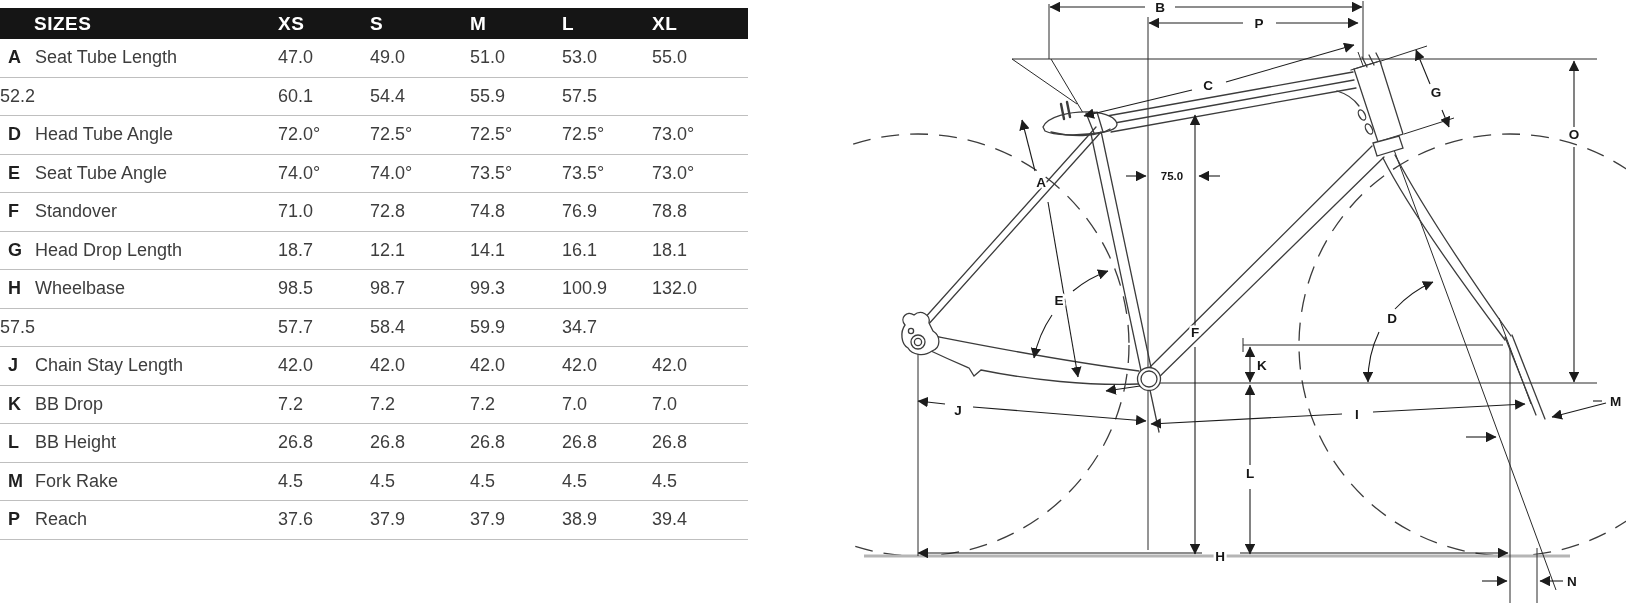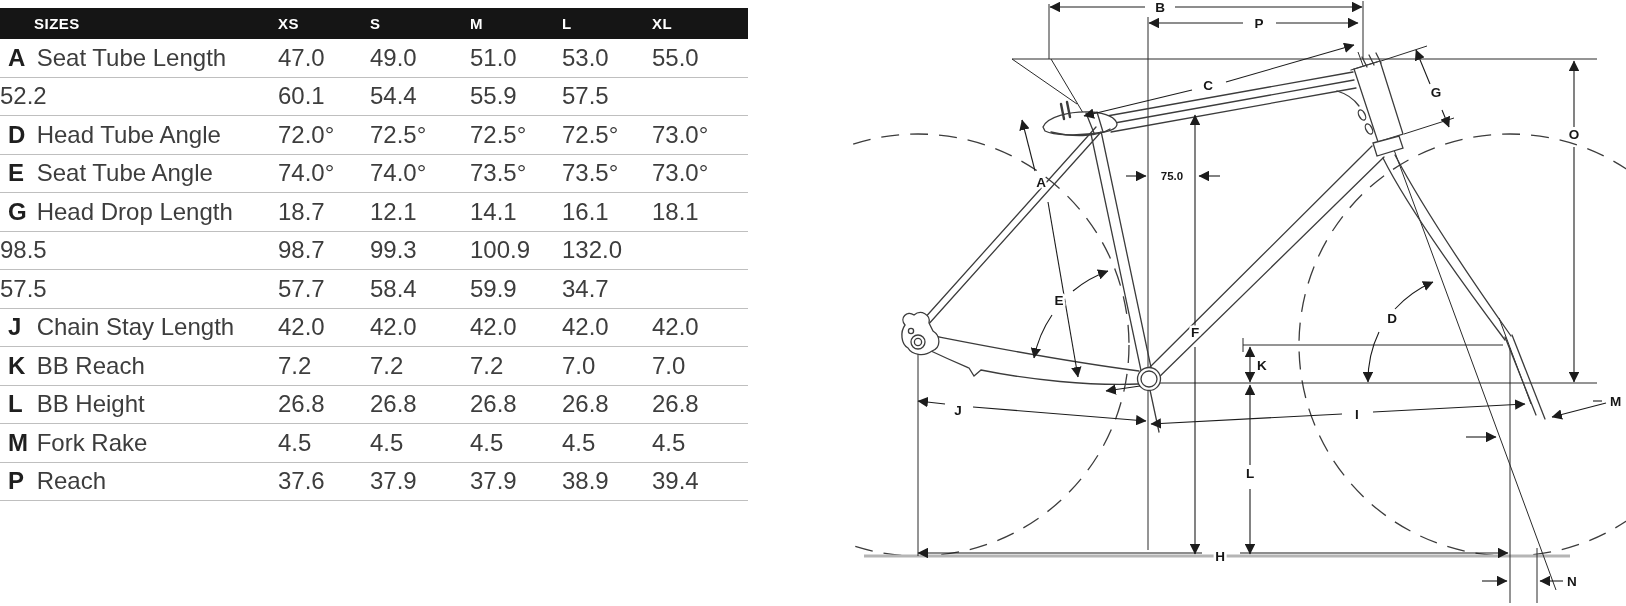--- a/index.html
+++ b/index.html
@@ -9,24 +9,24 @@
   }
   *{box-sizing:border-box; margin:0; padding:0;}
   html,body{width:1626px; height:606px; overflow:hidden;}
   body{background:var(--page-bg); font-family:"Liberation Sans", sans-serif;}
   .page{position:relative; width:1626px; height:606px; background:var(--page-bg);}
 
   
   .size-table{position:absolute; left:0; top:8px; width:748px;}
   .grid{display:grid; grid-template-columns:278px 92px 100px 92px 90px 96px; align-items:center;}
   .thead{background:var(--header-bg); height:31px; color:var(--header-text);
-         font-size:15px; font-weight:700; letter-spacing:.5px;}
+         font-size:19px; font-weight:700; letter-spacing:.5px;}
   .thead .title-cell{padding-left:34px;}
   .trow{height:38.5px; border-bottom:1px solid var(--row-divider);
-        font-size:24px; color:var(--text-secondary);}
+        font-size:18px; color:var(--text-secondary);}
   .trow .label-cell{padding-left:8px; color:var(--text-secondary); white-space:nowrap;}
   .row-letter{display:inline-block; min-width:22px; font-weight:700; color:var(--text-primary);}
   .cell-val{white-space:nowrap;}
 
   
   .diagram{position:absolute; left:850px; top:0; width:776px; height:606px;}
   .tube{stroke:var(--frame-line); stroke-width:1.3; fill:none; stroke-linecap:round;}
   .tube-f{stroke:var(--frame-line); stroke-width:1.3; fill:#ffffff;}
   .thick{stroke-width:2.4;}
   .ref{stroke:#2a2a2a; stroke-width:1; fill:none;}
@@ -90,34 +90,49 @@
         <span class="row-letter">E</span>
         <span>Seat Tube Angle</span>
       </div>
       <div class="cell-val">74.0°</div>
       <div class="cell-val">74.0°</div>
       <div class="cell-val">73.5°</div>
       <div class="cell-val">73.5°</div>
       <div class="cell-val">73.0°</div>
     </div>
 
+    <div class="grid trow">
+      <div class="label-cell">
+        <span class="row-letter">F</span>
+        <span>Standover</span>
+      </div>
+      <div class="cell-val">71.0</div>
+      <div class="cell-val">72.8</div>
+      <div class="cell-val">74.8</div>
+      <div class="cell-val">76.9</div>
+      <div class="cell-val">78.8</div>
+    </div>
 
     <div class="grid trow">
       <div class="label-cell">
         <span class="row-letter">G</span>
         <span>Head Drop Length</span>
       </div>
       <div class="cell-val">18.7</div>
       <div class="cell-val">12.1</div>
       <div class="cell-val">14.1</div>
       <div class="cell-val">16.1</div>
       <div class="cell-val">18.1</div>
     </div>
 
     <div class="grid trow">
+      <div class="label-cell">
+        <span class="row-letter">H</span>
+        <span>Wheelbase</span>
+      </div>
       <div class="cell-val">98.5</div>
       <div class="cell-val">98.7</div>
       <div class="cell-val">99.3</div>
       <div class="cell-val">100.9</div>
       <div class="cell-val">132.0</div>
     </div>
 
     <div class="grid trow">
       <div class="cell-val">57.5</div>
       <div class="cell-val">57.7</div>
@@ -134,21 +149,21 @@
       <div class="cell-val">42.0</div>
       <div class="cell-val">42.0</div>
       <div class="cell-val">42.0</div>
       <div class="cell-val">42.0</div>
       <div class="cell-val">42.0</div>
     </div>
 
     <div class="grid trow">
       <div class="label-cell">
         <span class="row-letter">K</span>
-        <span>BB Reach</span>
+        <span>BB Drop</span>
       </div>
       <div class="cell-val">7.2</div>
       <div class="cell-val">7.2</div>
       <div class="cell-val">7.2</div>
       <div class="cell-val">7.0</div>
       <div class="cell-val">7.0</div>
     </div>
 
     <div class="grid trow">
       <div class="label-cell">

